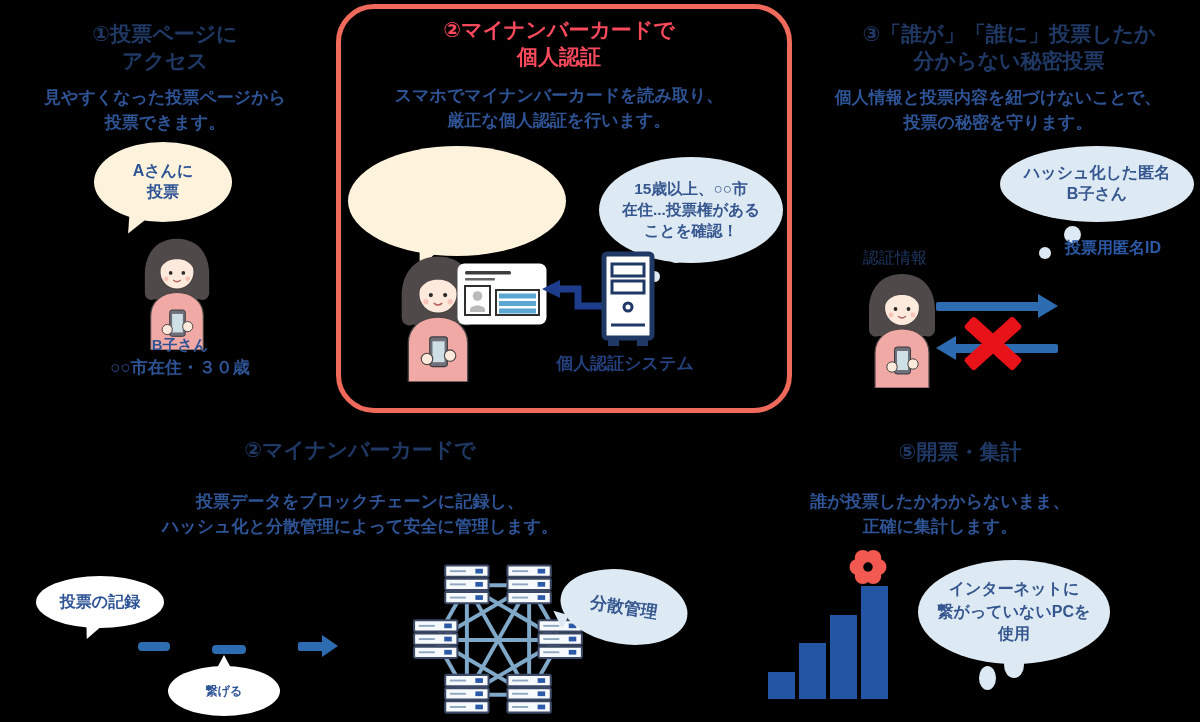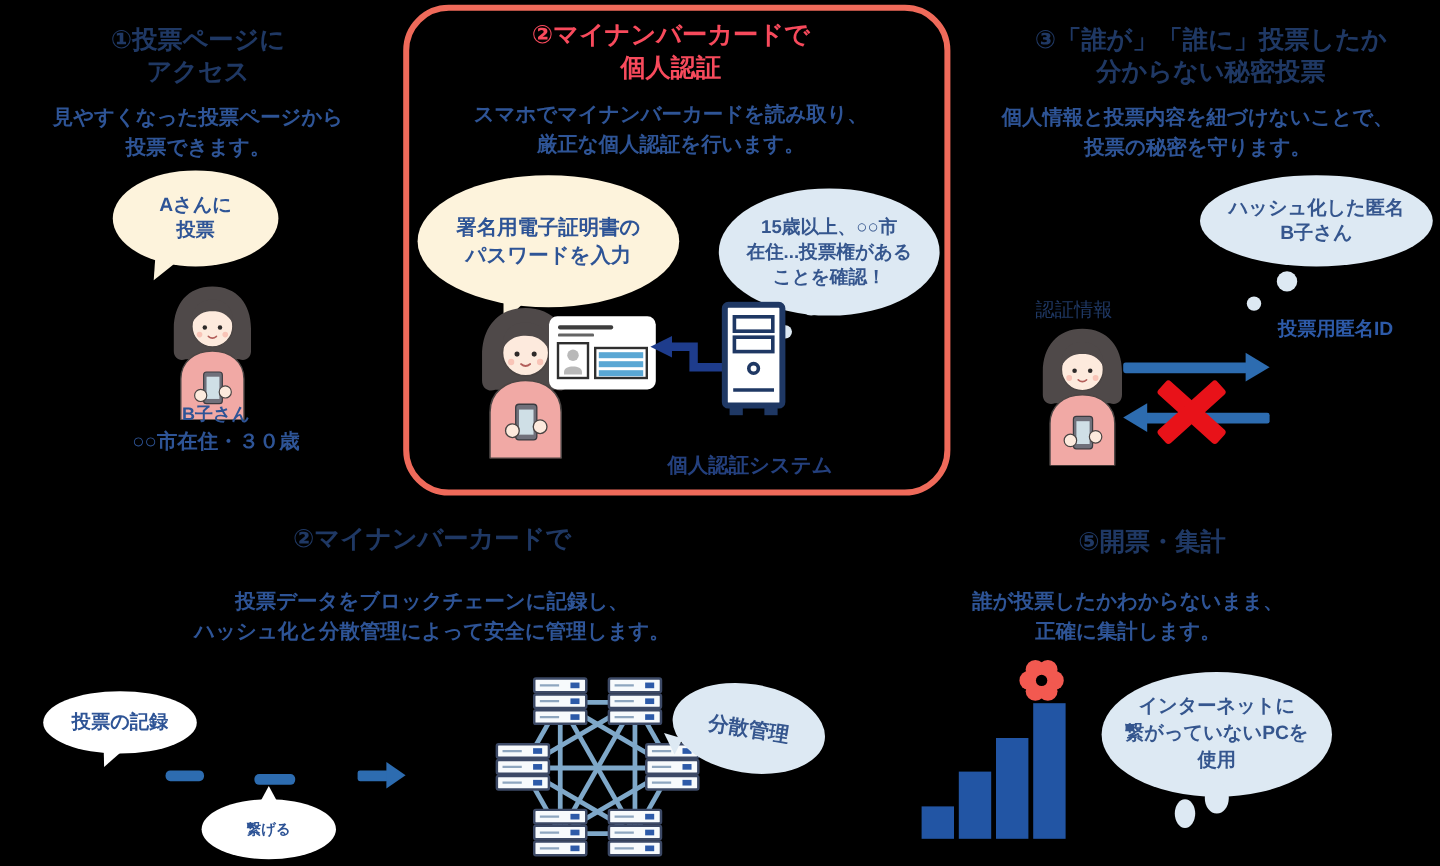--- a/index.html
+++ b/index.html
@@ -34,30 +34,30 @@
   .b2{left:348px;top:146px;width:218px;height:110px;font-size:17px;}
   .b2 .tail{bottom:-13px;left:32%;border-top:17px solid var(--cream-bubble,#fdf3dc);
     border-right:13px solid transparent;border-left:3px solid transparent;transform:rotate(10deg);}
   .th2{left:599px;top:157px;width:184px;height:106px;font-size:15.5px;}
   .th2d1{left:668px;top:247px;width:16px;height:16px;}
   .th2d2{left:649px;top:271px;width:11px;height:11px;}
   .p2{left:383px;top:250px;width:110px;height:132px;}
   .card{left:456px;top:262px;width:92px;height:64px;}
   .elbow{left:538px;top:277px;width:74px;height:36px;}
   .tower{left:601px;top:251px;width:54px;height:96px;}
-  .sl2{left:520px;top:352px;width:210px;text-align:center;color:#24407e;font-weight:bold;font-size:17px;margin-top:24px;}
+  .sl2{left:520px;top:352px;width:210px;text-align:center;color:#24407e;font-weight:bold;font-size:17px;}
 
   
   .t3{left:818px;top:20px;width:382px;}
   .d3{left:796px;top:86px;width:404px;}
   .th3{left:1000px;top:146px;width:194px;height:76px;font-size:16px;}
   .th3d1{left:1064px;top:226px;width:17px;height:17px;}
   .th3d2{left:1039px;top:247px;width:12px;height:12px;}
   .la3{left:843px;top:248px;width:104px;text-align:center;color:var(--title-navy,#1f3864);font-weight:normal;font-size:16px;}
-  .lb3{left:1046px;top:264px;width:134px;text-align:center;color:#2d5aa8;font-weight:bold;font-size:16px;}
+  .lb3{left:1046px;top:238px;width:134px;text-align:center;color:#2d5aa8;font-weight:bold;font-size:16px;}
   .p3{left:852px;top:268px;width:100px;height:120px;}
   .arr{height:24px;}
   .arr .bar{position:absolute;top:8px;height:9px;background:var(--arrow-blue,#2d6cb0);border-radius:2px;}
   .arr .hr{position:absolute;right:0;top:0;width:0;height:0;border-left:20px solid var(--arrow-blue,#2d6cb0);
     border-top:12px solid transparent;border-bottom:12px solid transparent;}
   .arr .hl{position:absolute;left:0;top:0;width:0;height:0;border-right:20px solid var(--arrow-blue,#2d6cb0);
     border-top:12px solid transparent;border-bottom:12px solid transparent;}
   .ar-r{left:936px;top:294px;width:122px;}
   .ar-r .bar{left:0;width:104px;}
   .ar-l{left:936px;top:336px;width:122px;}
@@ -154,22 +154,20 @@
     <div class="abs dd1">○○市在住・３０歳</div>
   </div>
 
   <div>
     <div class="abs box2"></div>
     <div class="abs title pre t2">②マイナンバーカードで
 個人認証</div>
     <div class="abs desc pre d2">スマホでマイナンバーカードを読み取り、
 厳正な個人認証を行います。</div>
     <div class="abs bubble cream pre b2">
-      <span class="pre">署名用電子証明書の
-パスワードを入力</span>
       <span class="tail"></span>
     </div>
     <div class="abs bubble bluebub pre th2">15歳以上、○○市
 在住...投票権がある
 ことを確認！</div>
     <span class="dot th2d1"></span>
     <span class="dot th2d2"></span>
     <svg class="abs p2" viewBox="0 0 100 120">
         <use href="#g-person"></use>
       </svg>

